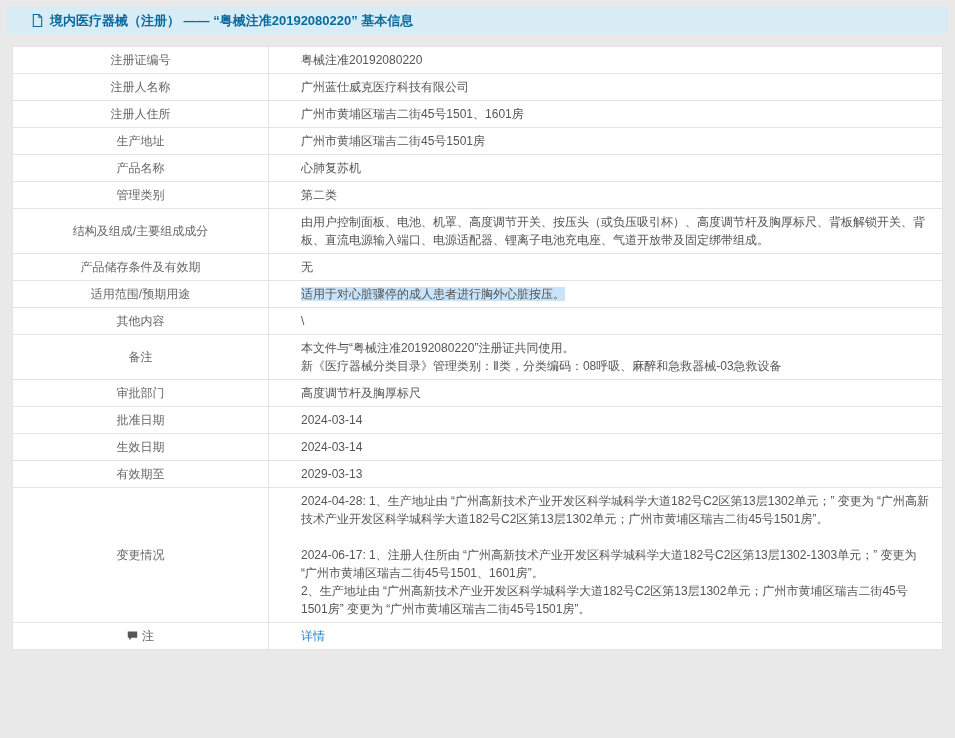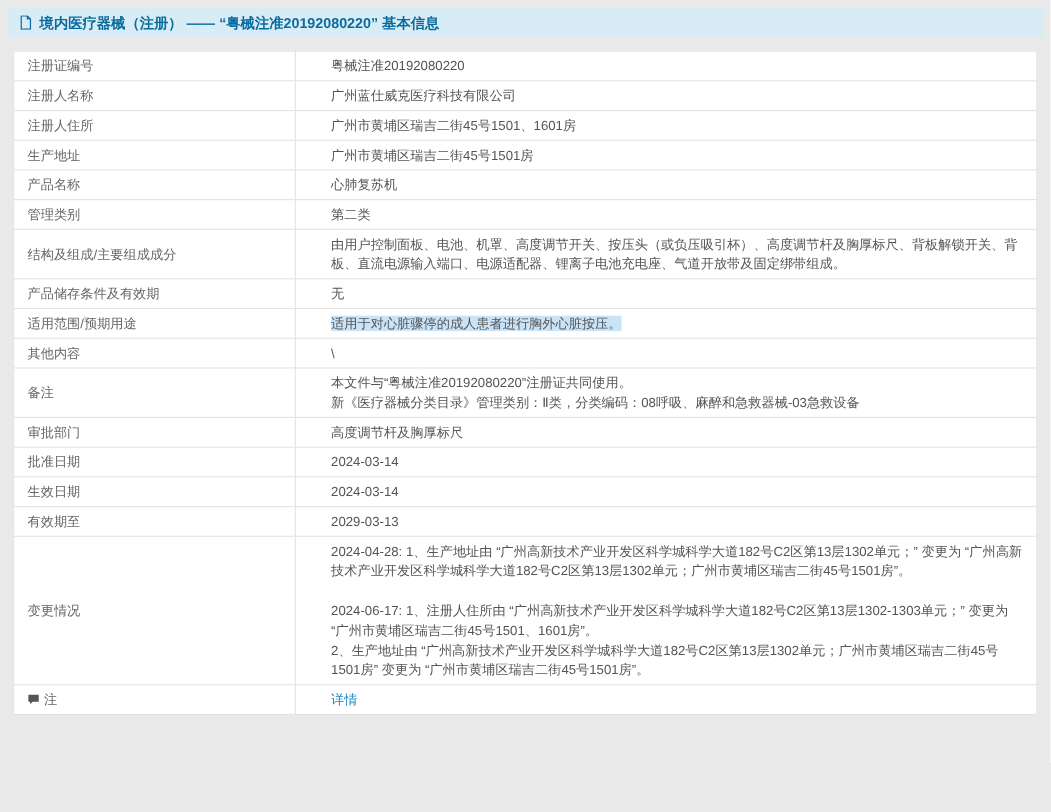--- a/index.html
+++ b/index.html
@@ -7,21 +7,21 @@
   body {
     font-family: "Liberation Sans", "DejaVu Sans", sans-serif;
     background: var(--page-bg, #e9e9e9);
     padding: 7px;
   }
   .header-bar {
     background: var(--header-bg, #d8ecf6);
     color: var(--header-fg, #0a6c9e);
     font-size: 13px;
     font-weight: bold;
-    padding: 5px 10px;
+    padding: 5px 24px;
     line-height: 17px;
     display: flex;
     align-items: center;
     gap: 6px;
   }
   .doc-icon { display: inline-flex; color: var(--header-fg, #0a6c9e); flex: 0 0 auto; }
   .info-table {
     width: calc(100% - 10px);
     margin: 12px 5px 0 5px;
     border-collapse: collapse;
@@ -29,21 +29,21 @@
     table-layout: fixed;
   }
   .info-table td {
     border: 1px solid var(--border, #e3e3e3);
     font-size: 12px;
     line-height: 18px;
     padding: 4px 12px;
   }
   td.label {
     width: 256px;
-    text-align: left;
+    text-align: center;
     color: var(--label-fg, #666666);
   }
   td.value { color: var(--value-fg, #555555); padding-left: 32px; }
   td.value span { white-space: pre-line; }
   .highlight { background: var(--highlight-bg, #c9e4f8); }
   .link {
     color: var(--link, #1c86c8);
     text-decoration: none;
     cursor: pointer;
     text-align: right;

